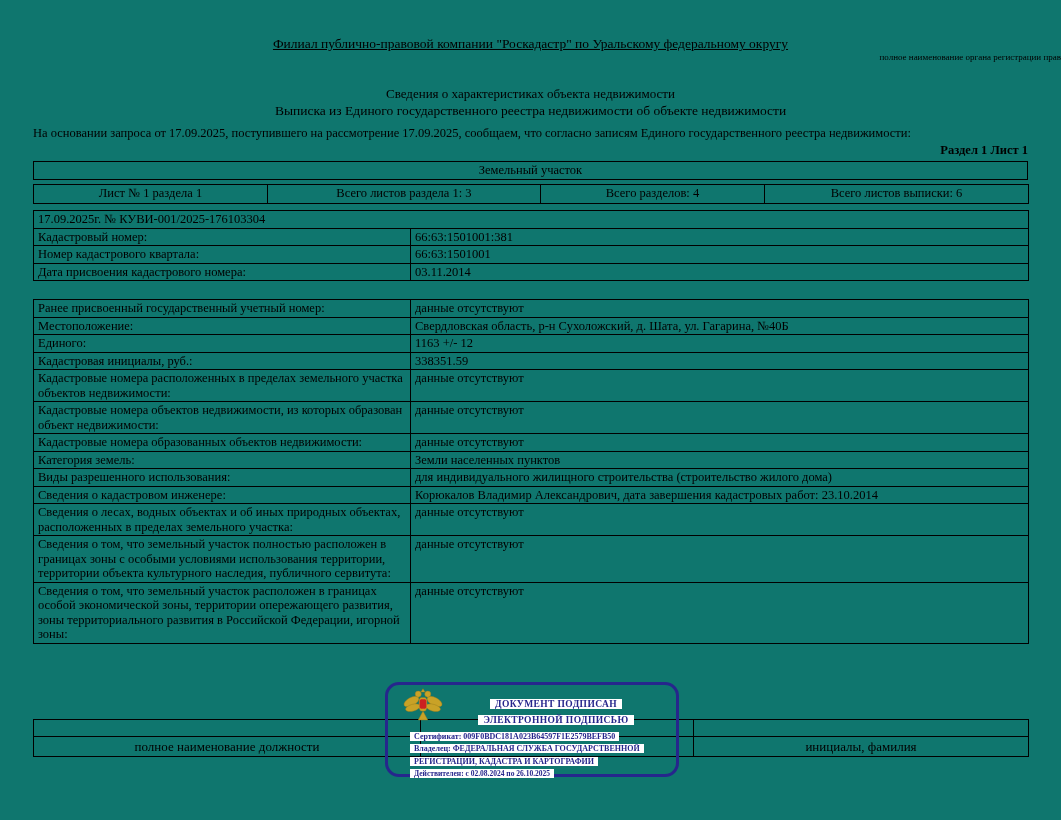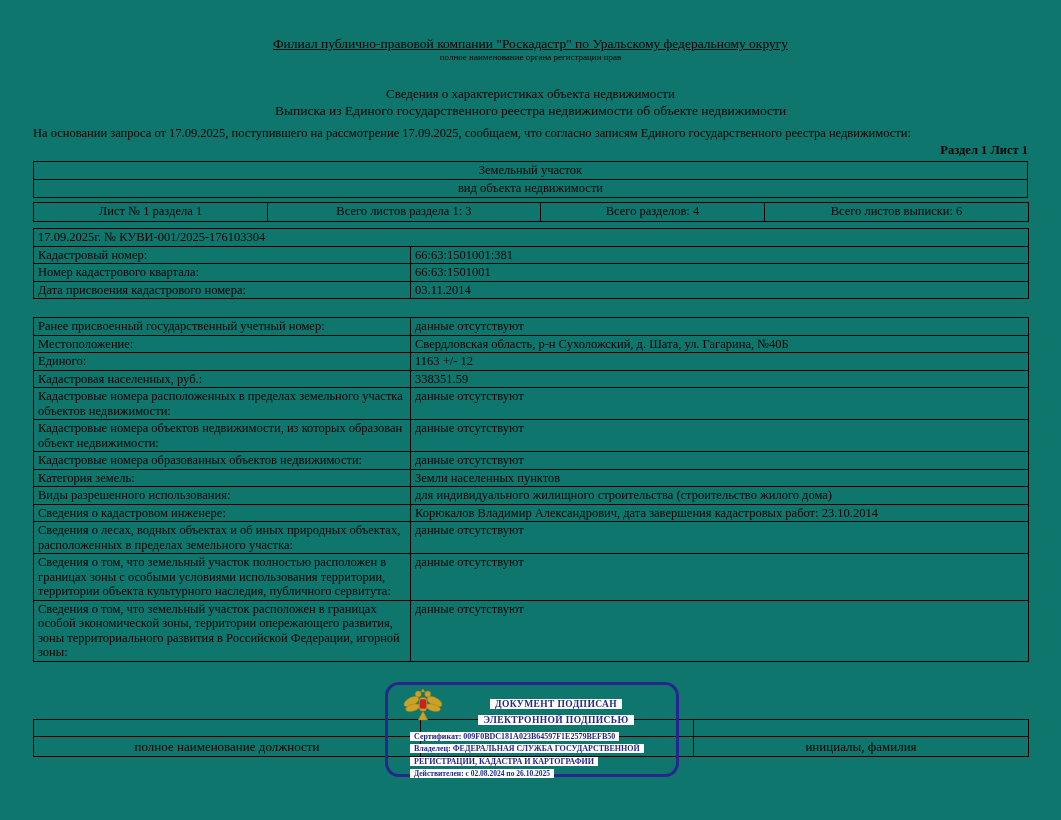--- a/index.html
+++ b/index.html
@@ -5,21 +5,21 @@
   * { margin:0; padding:0; box-sizing:border-box; }
   html,body { background:#ffffff; }
   body { width:1061px; height:820px; overflow:hidden; }
   .page {
     position:relative; width:1061px; height:820px; background:#0f766e;
     font-family:"Liberation Serif", serif; color:#000;
   }
   .center { text-align:center; }
   .org-name { padding-top:36px; font-size:13.5px; }
   .org-name .u { text-decoration:underline; }
-  .org-caption { font-size:9px; margin-top:0px; }
+  .org-caption { font-size:9px; margin-top:0px;text-align:right; }
   .doc-title { font-size:13.5px; margin-top:1px; }
   .section-title { font-size:13px; margin-top:24px; }
   .request-line { font-size:12.5px; margin:7px 33px 0 33px; }
   .section-sheet { font-size:12.5px; text-align:right; margin:2px 33px 0 0;font-weight:bold; }
 
   table.doc { border-collapse:collapse; margin-left:33px; width:995px; table-layout:fixed; }
   table.doc td {
     border:1px solid #000; font-size:12.5px; line-height:14.5px;
     padding:1px 4px; vertical-align:top; overflow:hidden;
   }
@@ -66,23 +66,20 @@
 
   <div class="center doc-title">Выписка из Единого государственного реестра недвижимости об объекте недвижимости</div>
   <div class="request-line">На  основании запроса от 17.09.2025, поступившего на рассмотрение 17.09.2025, сообщаем, что согласно записям Единого государственного реестра недвижимости:</div>
   <div class="section-sheet">Раздел 1 Лист 1</div>
 
   <table class="doc tbl-kind">
     <tbody>
         <tr>
           <td>Земельный участок</td>
         </tr>
-    <tr>
-          <td>вид объекта недвижимости</td>
-        </tr>
   </tbody>
     </table>
 
   <table class="doc tbl-sheets">
     <colgroup>
         <col style="width:234px">
         <col style="width:273px">
         <col style="width:224px">
         <col style="width:264px">
       </colgroup>
@@ -132,21 +129,21 @@
     </tr>
     <tr>
       <td>Местоположение:</td>
       <td>Свердловская область, р-н Сухоложский, д. Шата, ул. Гагарина, №40Б</td>
     </tr>
     <tr>
       <td>Единого:</td>
       <td>1163 +/- 12</td>
     </tr>
     <tr>
-      <td>Кадастровая населенных, руб.:</td>
+      <td>Кадастровая инициалы, руб.:</td>
       <td>338351.59</td>
     </tr>
     <tr>
       <td>Кадастровые номера расположенных в пределах земельного участка объектов недвижимости:</td>
       <td>данные отсутствуют</td>
     </tr>
     <tr>
       <td>Кадастровые номера объектов недвижимости, из которых образован объект недвижимости:</td>
       <td>данные отсутствуют</td>
     </tr>

